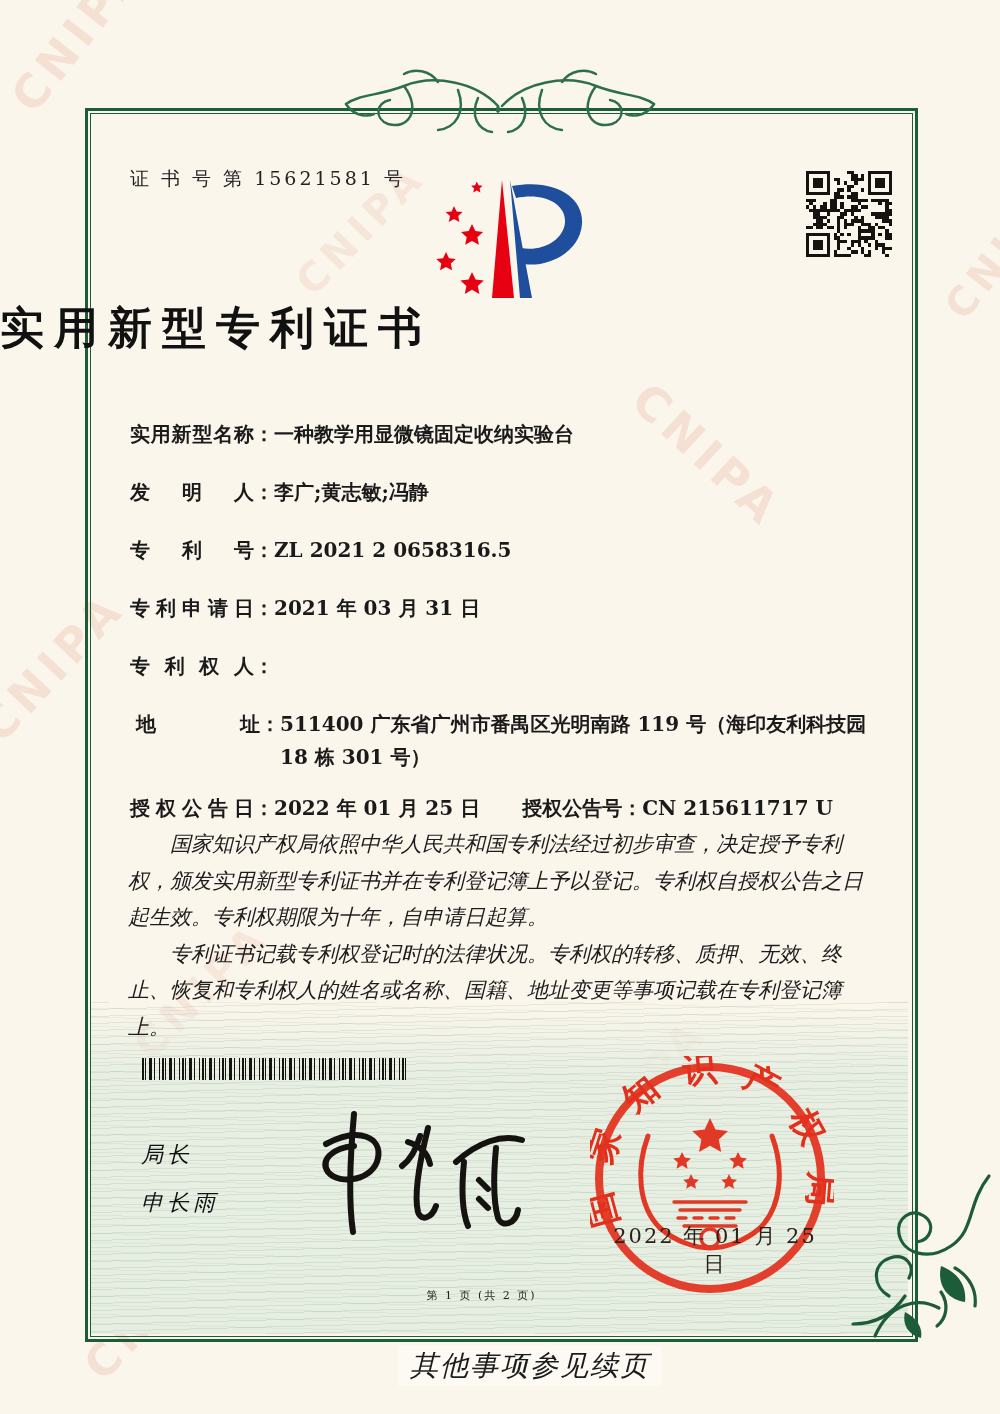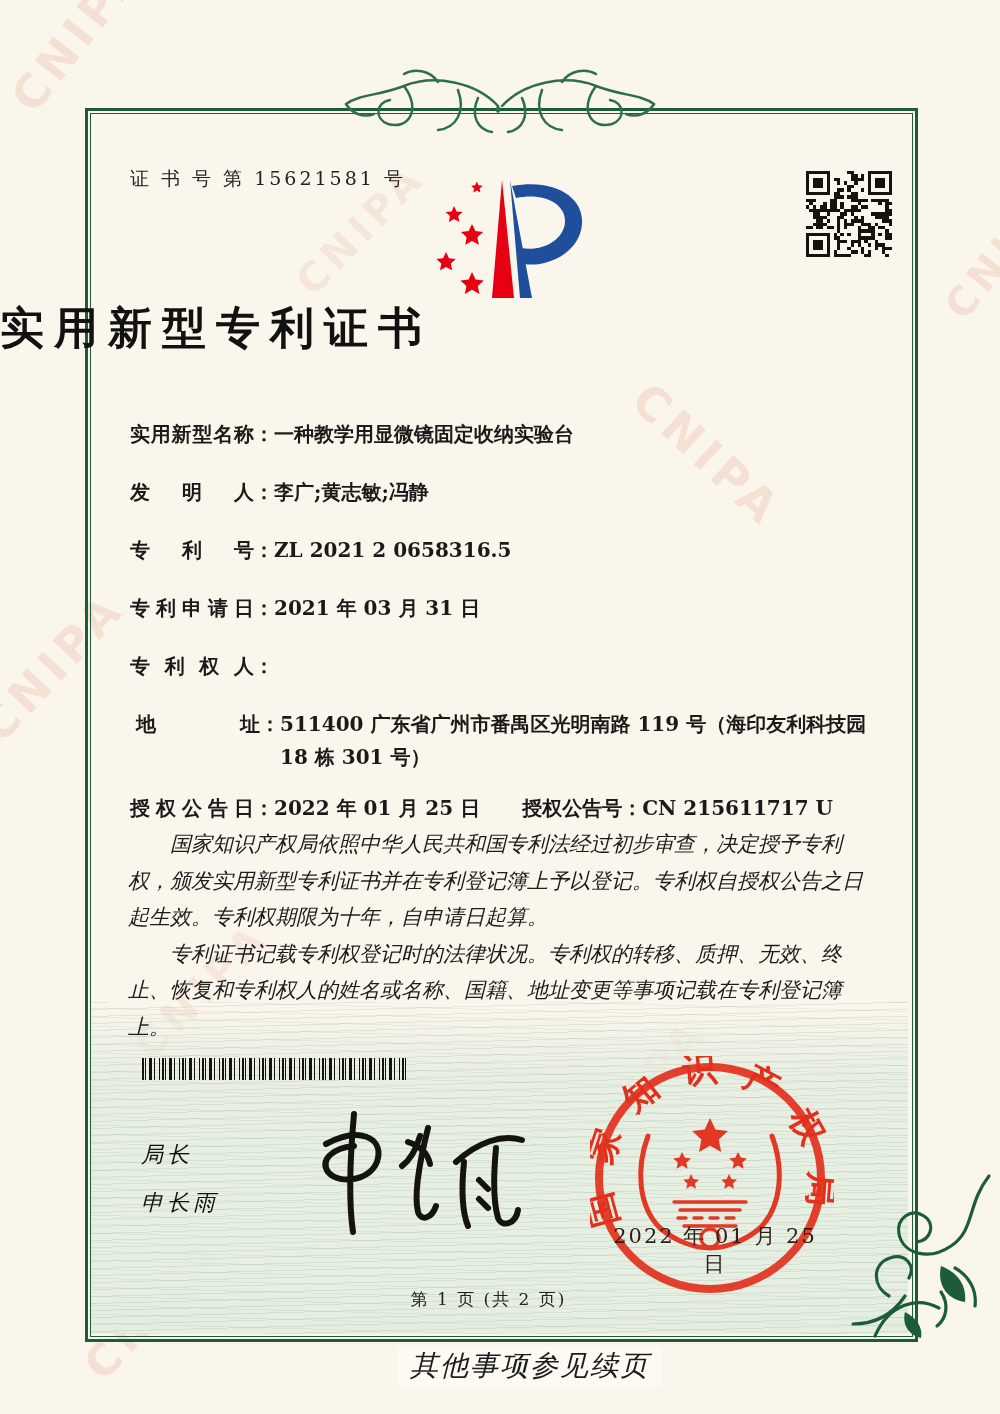--- a/index.html
+++ b/index.html
@@ -47,21 +47,21 @@
 
   .signer{position:absolute;left:141px;top:1140px;font-size:22px;color:#111;
           font-family:"DejaVu Sans","Liberation Sans",sans-serif;}
   .signer div{margin-bottom:18px;letter-spacing:4px;font-style:italic;}
   .sig{position:absolute;left:268px;top:1100px;width:270px;height:145px;}
 
   .seal{position:absolute;left:590px;top:1056px;width:244px;height:248px;}
   .seal-date{position:absolute;left:600px;top:1222px;width:230px;text-align:center;font-size:21px;
              letter-spacing:2px;color:#2b2118;}
 
-  .pagefoot{position:absolute;left:11px;top:1288px;width:95.5%;text-align:center;font-size:17px;
+  .pagefoot{position:absolute;left:4px;top:1288px;width:95.5%;text-align:center;font-size:11px;
             letter-spacing:2px;color:#222;}
   .contnote{position:absolute;left:398px;top:1346px;width:264px;height:40px;background:#fdfaf3;
             text-align:center;font-size:28px;line-height:40px;font-style:italic;color:#1c1c1c;
             letter-spacing:2px;}
 
   .flourish{position:absolute;left:338px;top:60px;width:324px;height:88px;}
   .corner-orn{position:absolute;left:845px;top:1172px;width:152px;height:168px;}
 </style>
 </head>
 <body>

